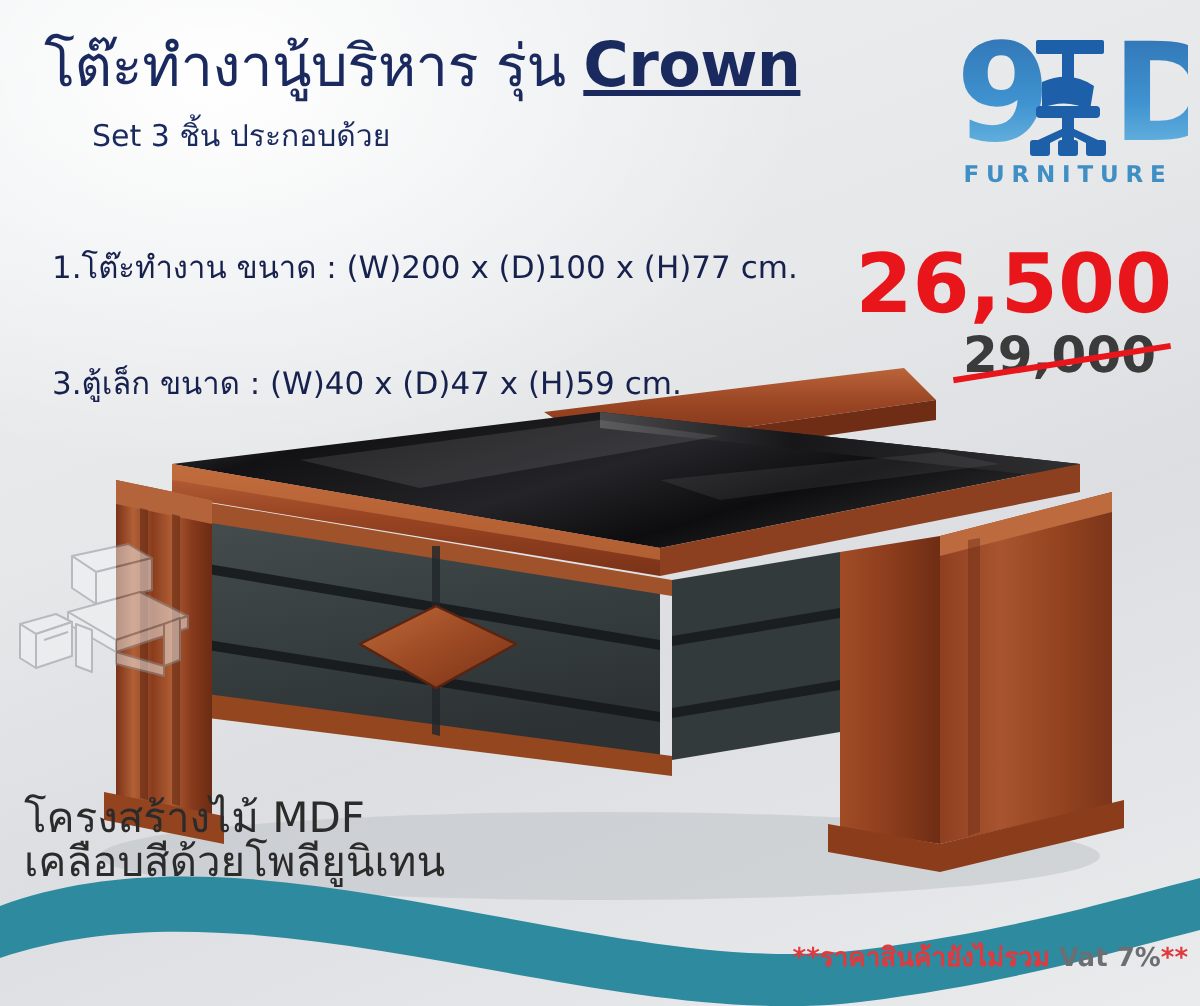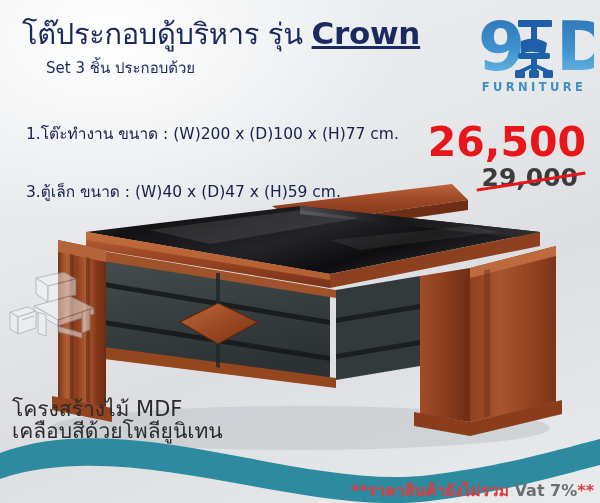--- a/index.html
+++ b/index.html
@@ -61,31 +61,31 @@
   
   .material{
     position:absolute;left:12px;top:398px;
     font-size:21px;line-height:22px;color:#2b2b2b;white-space:nowrap;
   }
   
   .desk{position:absolute;left:0;top:170px;width:600px;height:290px;}
   
   .wave{position:absolute;left:0;bottom:0;width:600px;height:90px;}
   .vat{
-    position:absolute;right:6px;bottom:0;
-    font-size:16px;color:#e03a3f;font-weight:bold;white-space:nowrap;
+    position:absolute;right:6px;bottom:14px;
+    font-size:13px;color:#e03a3f;font-weight:bold;white-space:nowrap;
   }
   .vat .lite{color:#6c6f72;font-weight:bold;}
 </style>
 </head>
 <body>
 
 <div id="ad">
 
-  <div class="title"><span>โต๊ประกอบดู้บริหาร รุ่น </span><span class="model">Crown</span></div>
+  <div class="title"><span>โต๊ะทำงานู้บริหาร รุ่น </span><span class="model">Crown</span></div>
 
   <div class="subtitle">Set 3 ชิ้น ประกอบด้วย</div>
 
   <div class="speclist">
     <div>1.โต๊ะทำงาน ขนาด : (W)200 x (D)100 x (H)77 cm.</div>
     <div>3.ตู้เล็ก ขนาด : (W)40 x (D)47 x (H)59 cm.</div>
   </div>
 
   <div class="logo">
     <svg width="120" height="92" viewBox="0 0 120 92">

